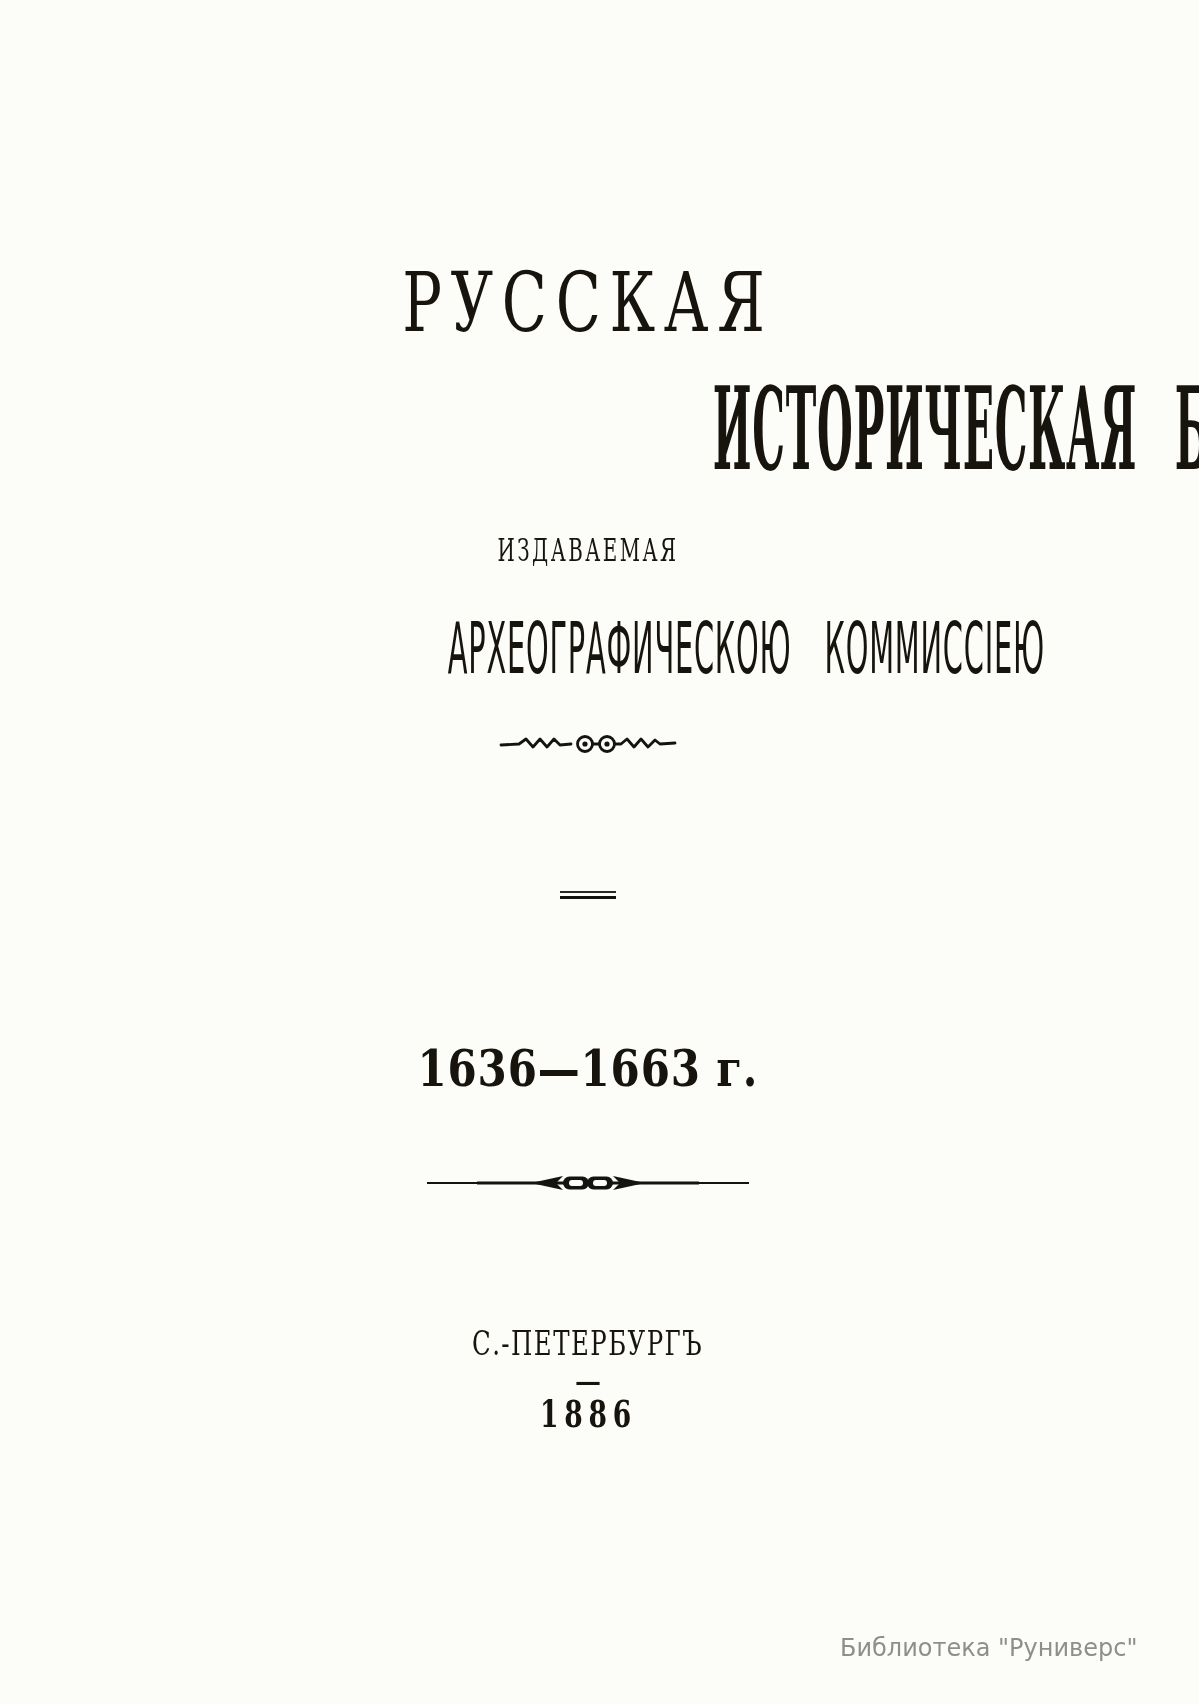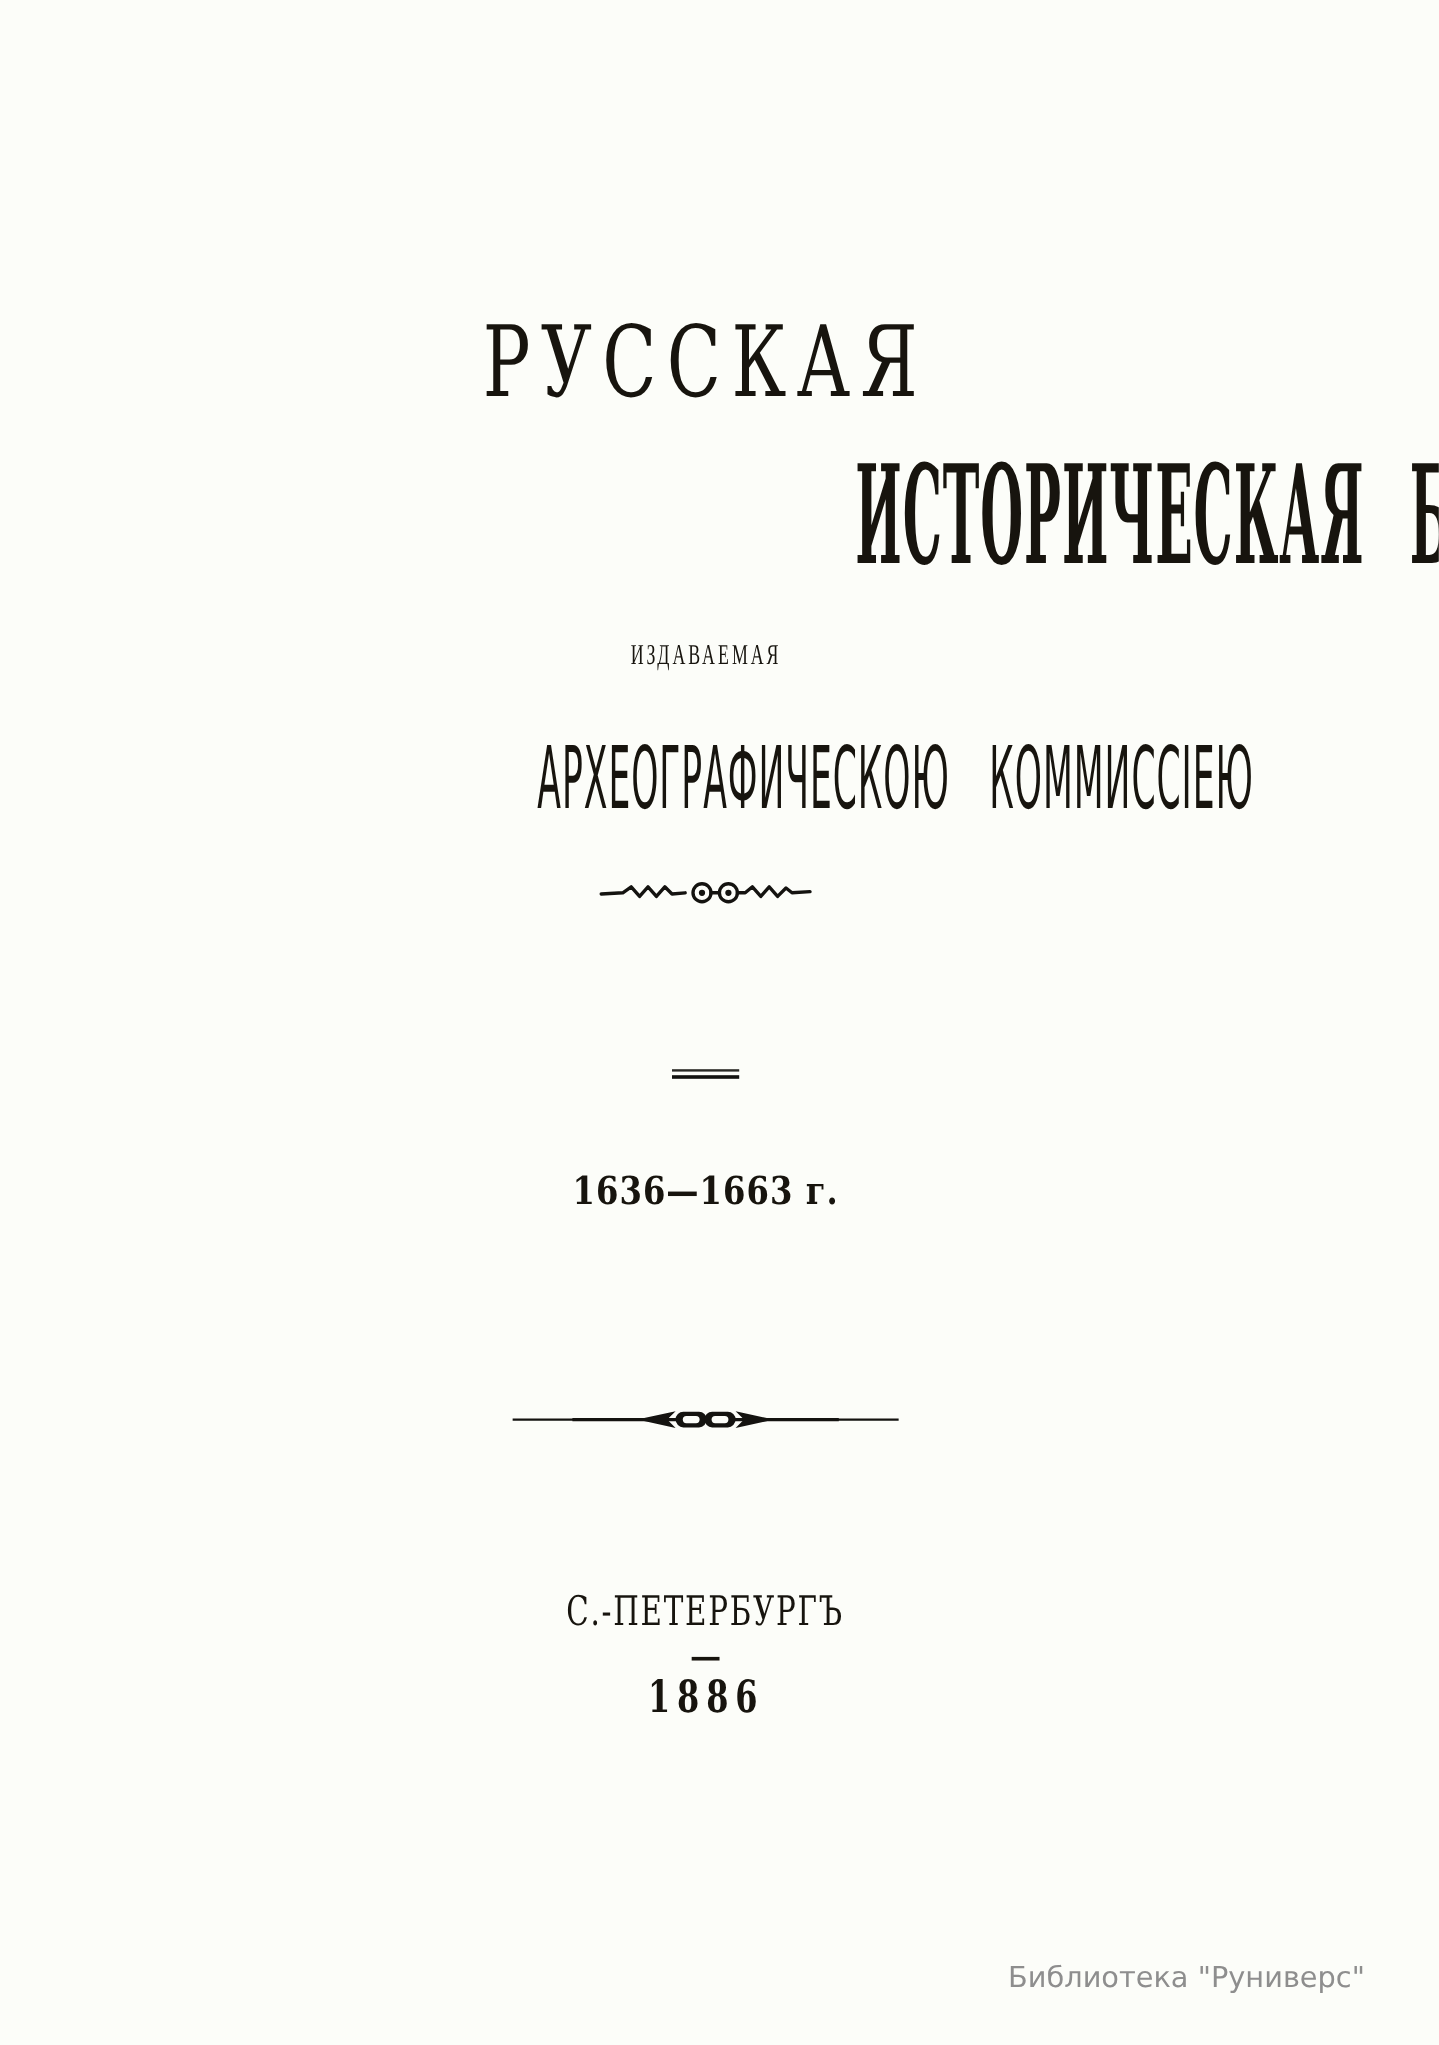--- a/index.html
+++ b/index.html
@@ -25,42 +25,42 @@
     text-align:center; white-space:nowrap; line-height:1;
   }
   .sx { display:inline-block; transform-origin:center top; }
 
   .series1 { top:262px; font-size:82px; letter-spacing:12px; }
   .series1 .sx { transform:scaleX(0.72); }
 
   .series2 { top:372px; font-size:114px; font-weight:bold; letter-spacing:2px; }
   .series2 .sx { transform:scaleX(0.36); word-spacing:0.55em; }
 
-  .issued { top:534px; font-size:24px; letter-spacing:4px;font-family:Liberation Serif, serif; }
+  .issued { top:534px; font-size:32px; letter-spacing:4px; }
   .issued .sx { transform:scaleX(0.62); }
 
   .commission { top:612px; font-family:"DejaVu Sans", sans-serif; font-size:72px; letter-spacing:2px;text-align:center; }
   .commission .sx { transform:scaleX(0.40); word-spacing:0.8em; }
 
   .orn-squiggle { top:730px; }
   .orn-squiggle svg { display:inline-block; vertical-align:top; }
 
   .volume { top:804px; font-size:38px; letter-spacing:2px; }
   .volume .sx { transform:scaleX(0.78); }
 
   .orn-double { top:886px; }
   .double-rule {
     display:inline-block; width:56px; height:8px;
     border-top:2px solid #2a2a26; border-bottom:3px solid #121210;
   }
 
   .subtitle1 { top:944px; font-size:42px; font-weight:bold; letter-spacing:1px; }
   .subtitle1 .sx { transform:scaleX(0.88); word-spacing:0.30em; }
 
-  .subtitle2 { top:976px; font-size:32px; font-weight:bold; letter-spacing:1px; }
+  .subtitle2 { top:1044px; font-size:50px; font-weight:bold; letter-spacing:1px; }
   .subtitle2 .sx { transform:scaleX(0.84); }
 
   .orn-chain { top:1172px; }
   .orn-chain svg { display:inline-block; vertical-align:top; }
 
   .city { top:1326px; font-size:34px; letter-spacing:2px; }
   .city .sx { transform:scaleX(0.72); }
 
   .imprint-dash { top:1368px; font-size:26px; font-weight:bold; }
 

